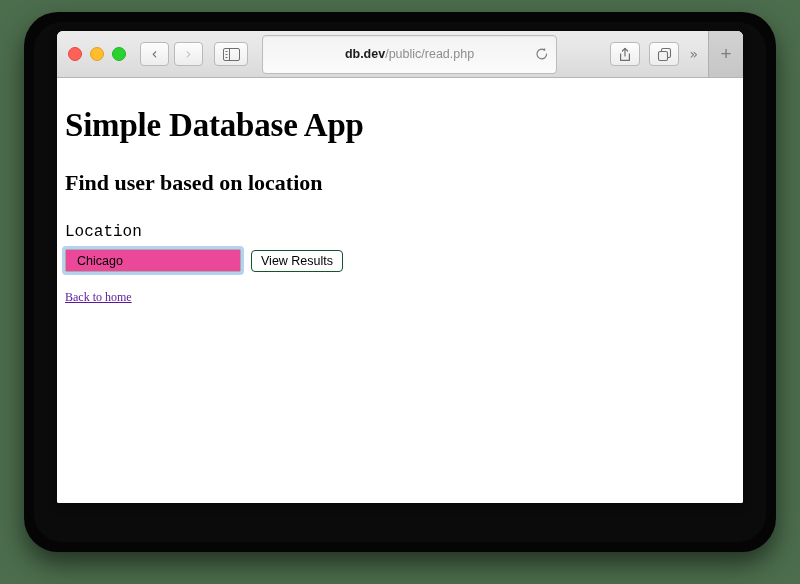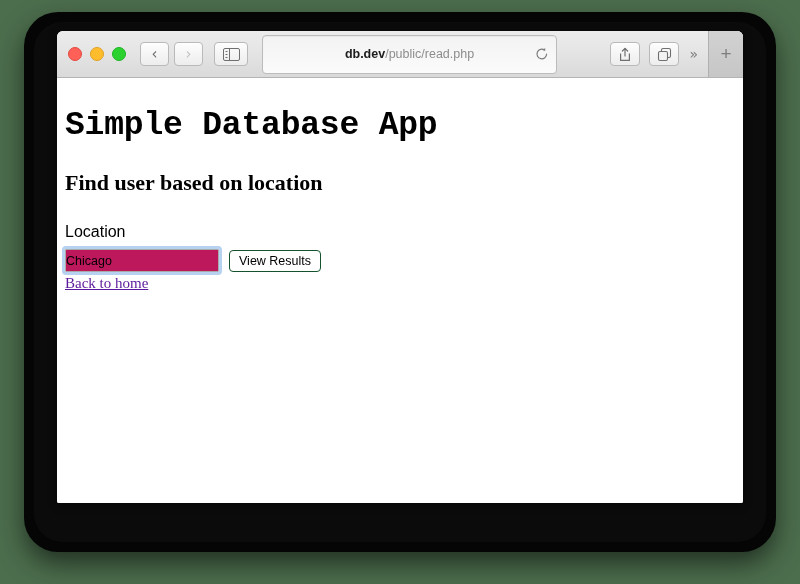--- a/index.html
+++ b/index.html
@@ -177,74 +177,74 @@
   
   #page-content {
     background: #ffffff;
     height: calc(100% - 47px);
     padding: 8px 8px 8px 8px;
     box-sizing: border-box;
     font-family: "Liberation Serif", serif;
     color: #000000;
   }
   #page-title {
-    font-family: Liberation Mono, monospace;
+    font-family: Liberation Serif, serif;
     font-size: 33px;
     font-weight: bold;
     margin: 21px 0 0 0;
     letter-spacing: -0.2px;
   }
   #page-subtitle {
     font-family: "Liberation Serif", serif;
     font-size: 22px;
     font-weight: bold;
     margin: 26px 0 8px 0;
   }
   #location-label {
-    font-family: Liberation Sans, sans-serif;
+    font-family: Liberation Mono, monospace;
     font-size: 16px;
     margin: 27px 0 0 0;
   }
   #form-row {
     display: flex;
     align-items: center;
     margin-top: 8px;
     gap: 10px;
   }
   #location-input {
     width: 152px;
     height: 19px;
     font-family: "Liberation Sans", sans-serif;
     font-size: 12.5px;
     color: #000;
-    padding: 1px 0;
+    padding: 1px 11px;
     border: 1px solid #a9a9a9;
     border-radius: 1px;
     outline: 3px solid #b6d2f0;
     outline-offset: 0px;
     box-sizing: content-box;
-    background: #be185d;
+    background: #ec4899;
   }
   #view-results-button {
     font-family: "Liberation Sans", sans-serif;
     font-size: 12.5px;
     color: #000;
     background: #ffffff;
     border: 1px solid #14532d;
     border-radius: 4px;
     padding: 3px 9px;
     cursor: default;
   }
   #back-link {
     display: inline-block;
     font-family: "Liberation Serif", serif;
-    font-size: 15px;
+    font-size: 12px;
     color: #5a189b;
     text-decoration: underline;
-    margin-top: 3px;
+    margin-top: 18px;
     cursor: pointer;
   }
 </style>
 </head>
 <body>
 
 <div id="frame-plate"></div>
 
 <div id="browser-window">
 

